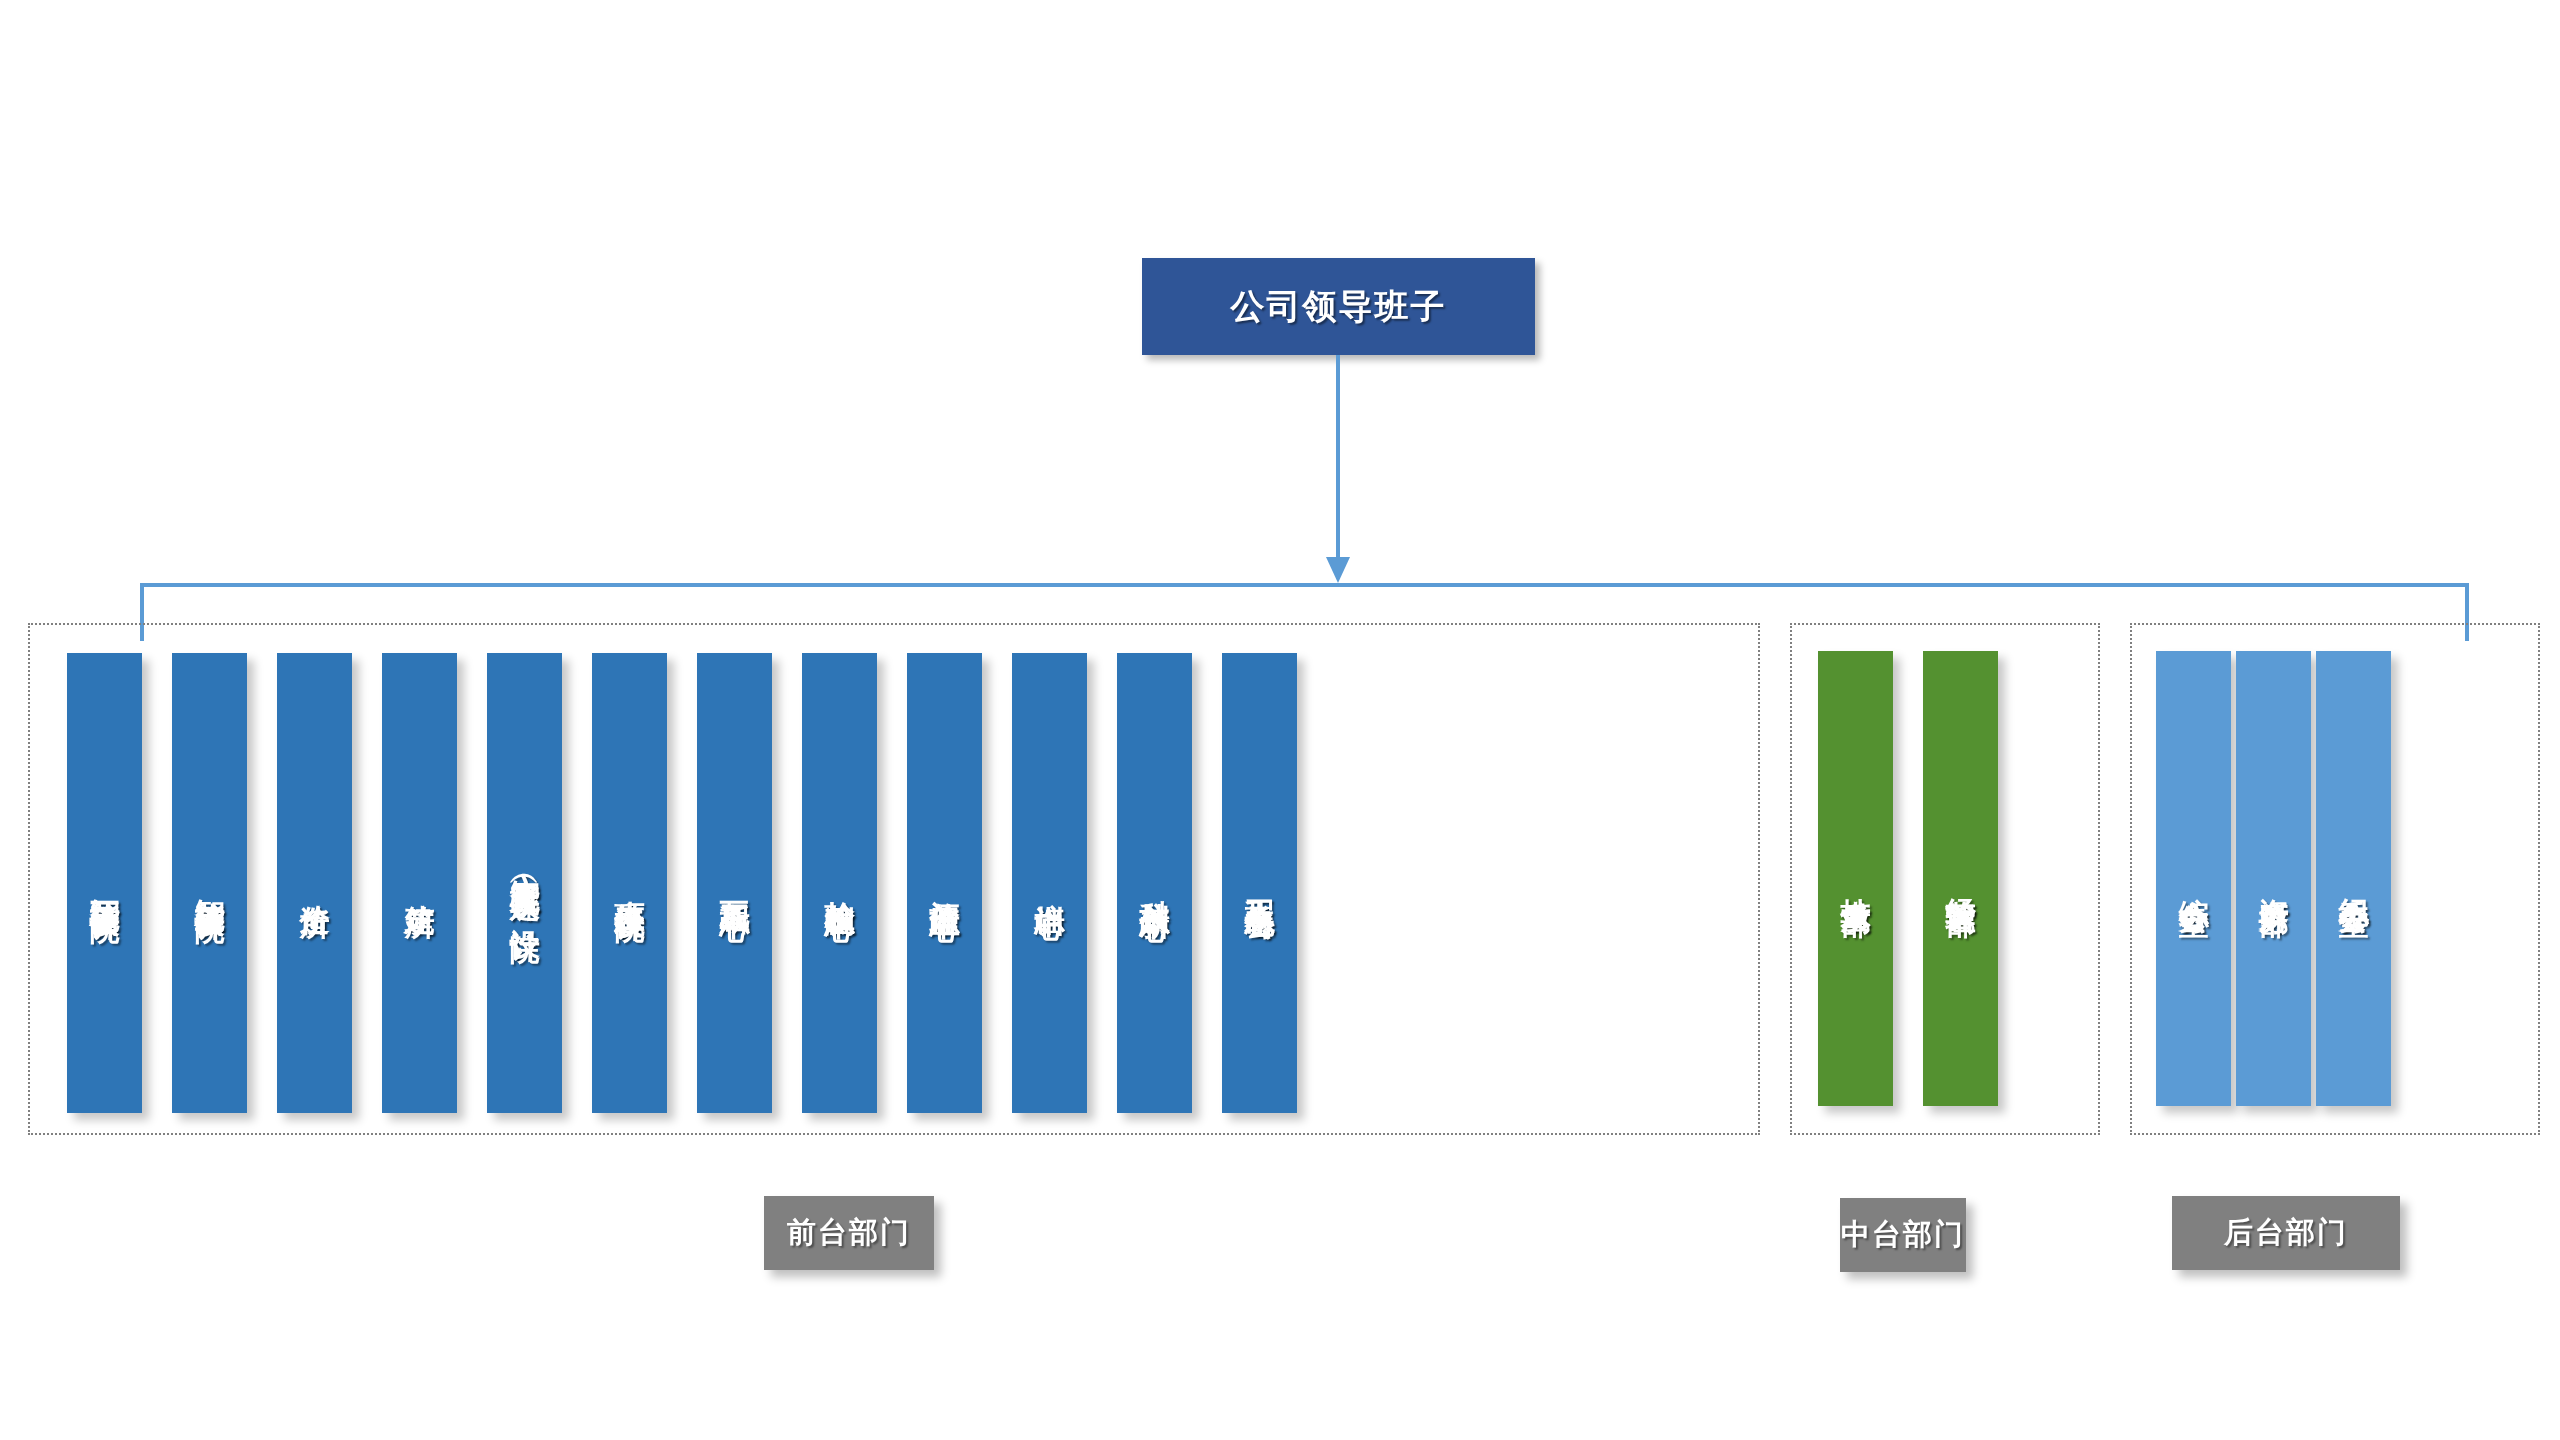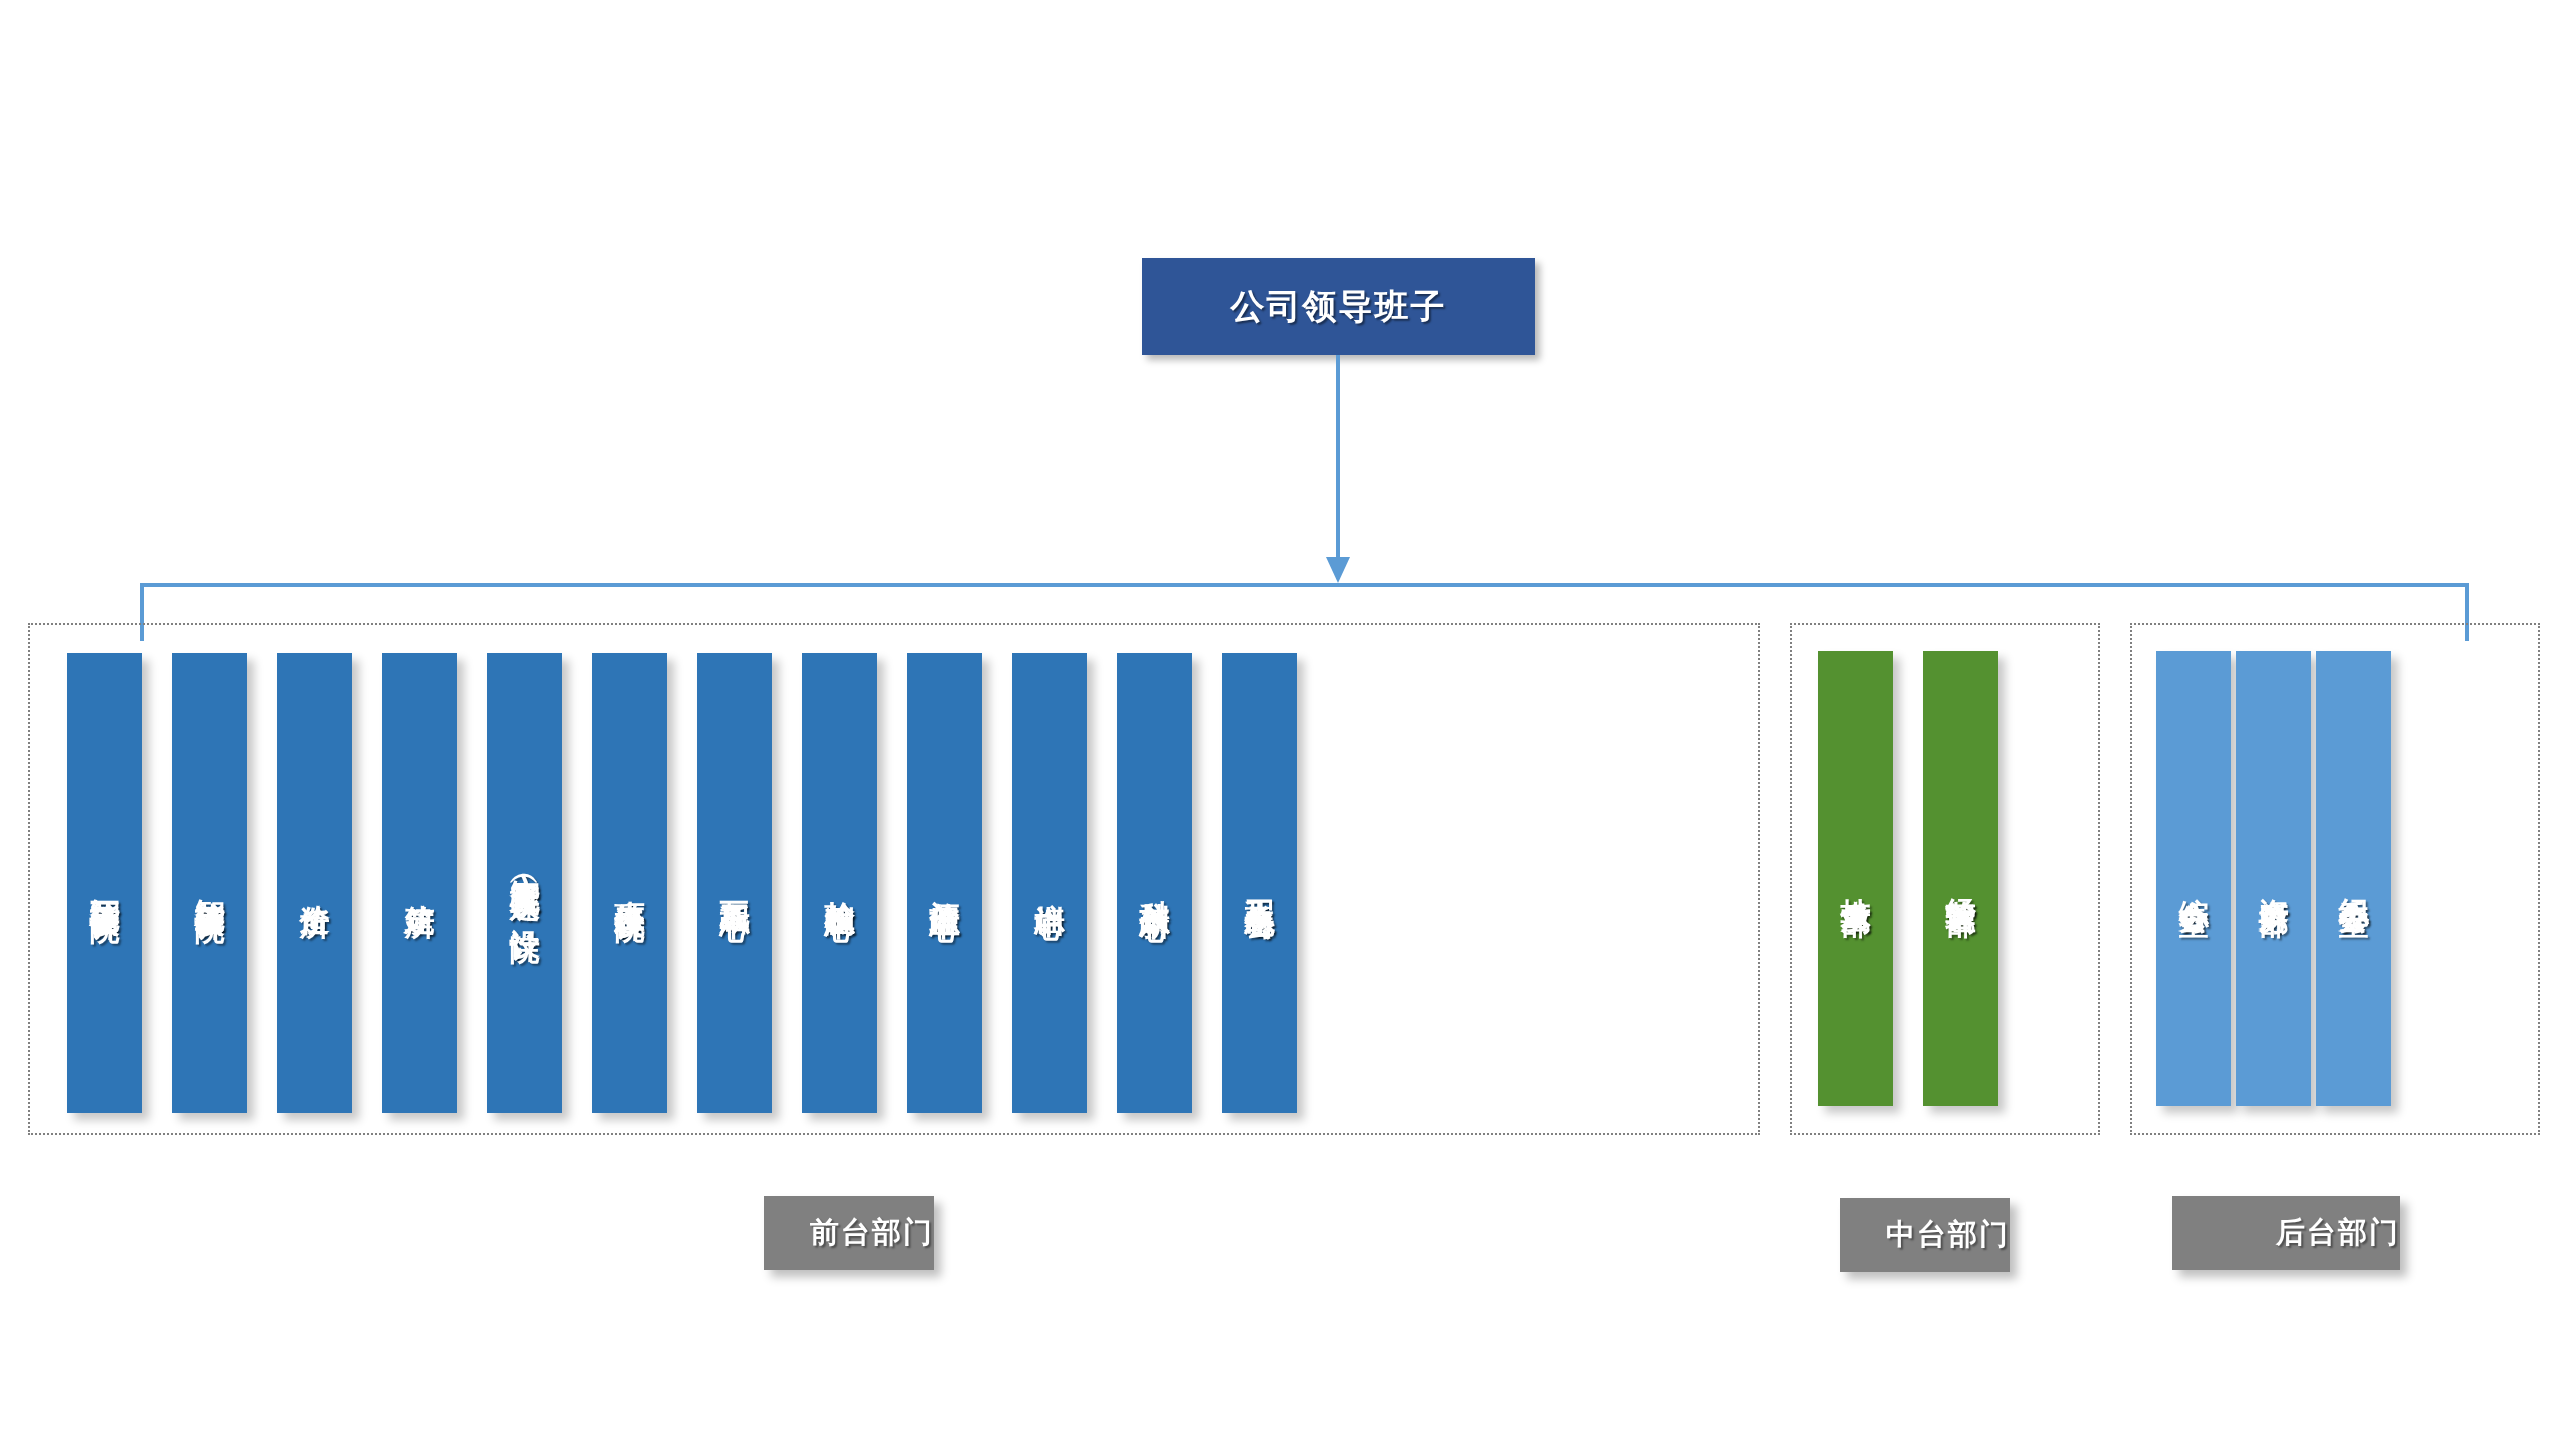--- a/index.html
+++ b/index.html
@@ -121,33 +121,33 @@
   .dept.middle { background: #549130; height: 455px; top: 26px; }
   .dept.back   { background: #5B9BD5; height: 455px; top: 26px; }
 
   
   .chip {
     position: absolute;
     height: 74px;
     background: #808080;
     display: flex;
     align-items: center;
-    justify-content: flex-end;
+    justify-content: center;
     box-shadow: 7px 7px 9px rgba(0,0,0,0.25);
   }
   .chip .lbl {
     color: #ffffff;
     font-size: 29px;
     font-weight: bold;
     letter-spacing: 2px;
     text-shadow: 2px 2px 2px rgba(0,0,0,0.40);
     white-space: nowrap;
   }
   #chip-front  { left: 764px;  top: 1196px; width: 170px; }
-  #chip-middle { left: 1840px; top: 1198px; width: 126px; padding-left: 44px; }
+  #chip-middle { left: 1840px; top: 1198px; width: 126px; }
   #chip-back   { left: 2172px; top: 1196px; width: 228px; }
 </style>
 </head>
 <body>
 
 <div id="canvas">
 
   <div class="top-box">
     <span class="lbl">公司领导班子</span>
   </div>

